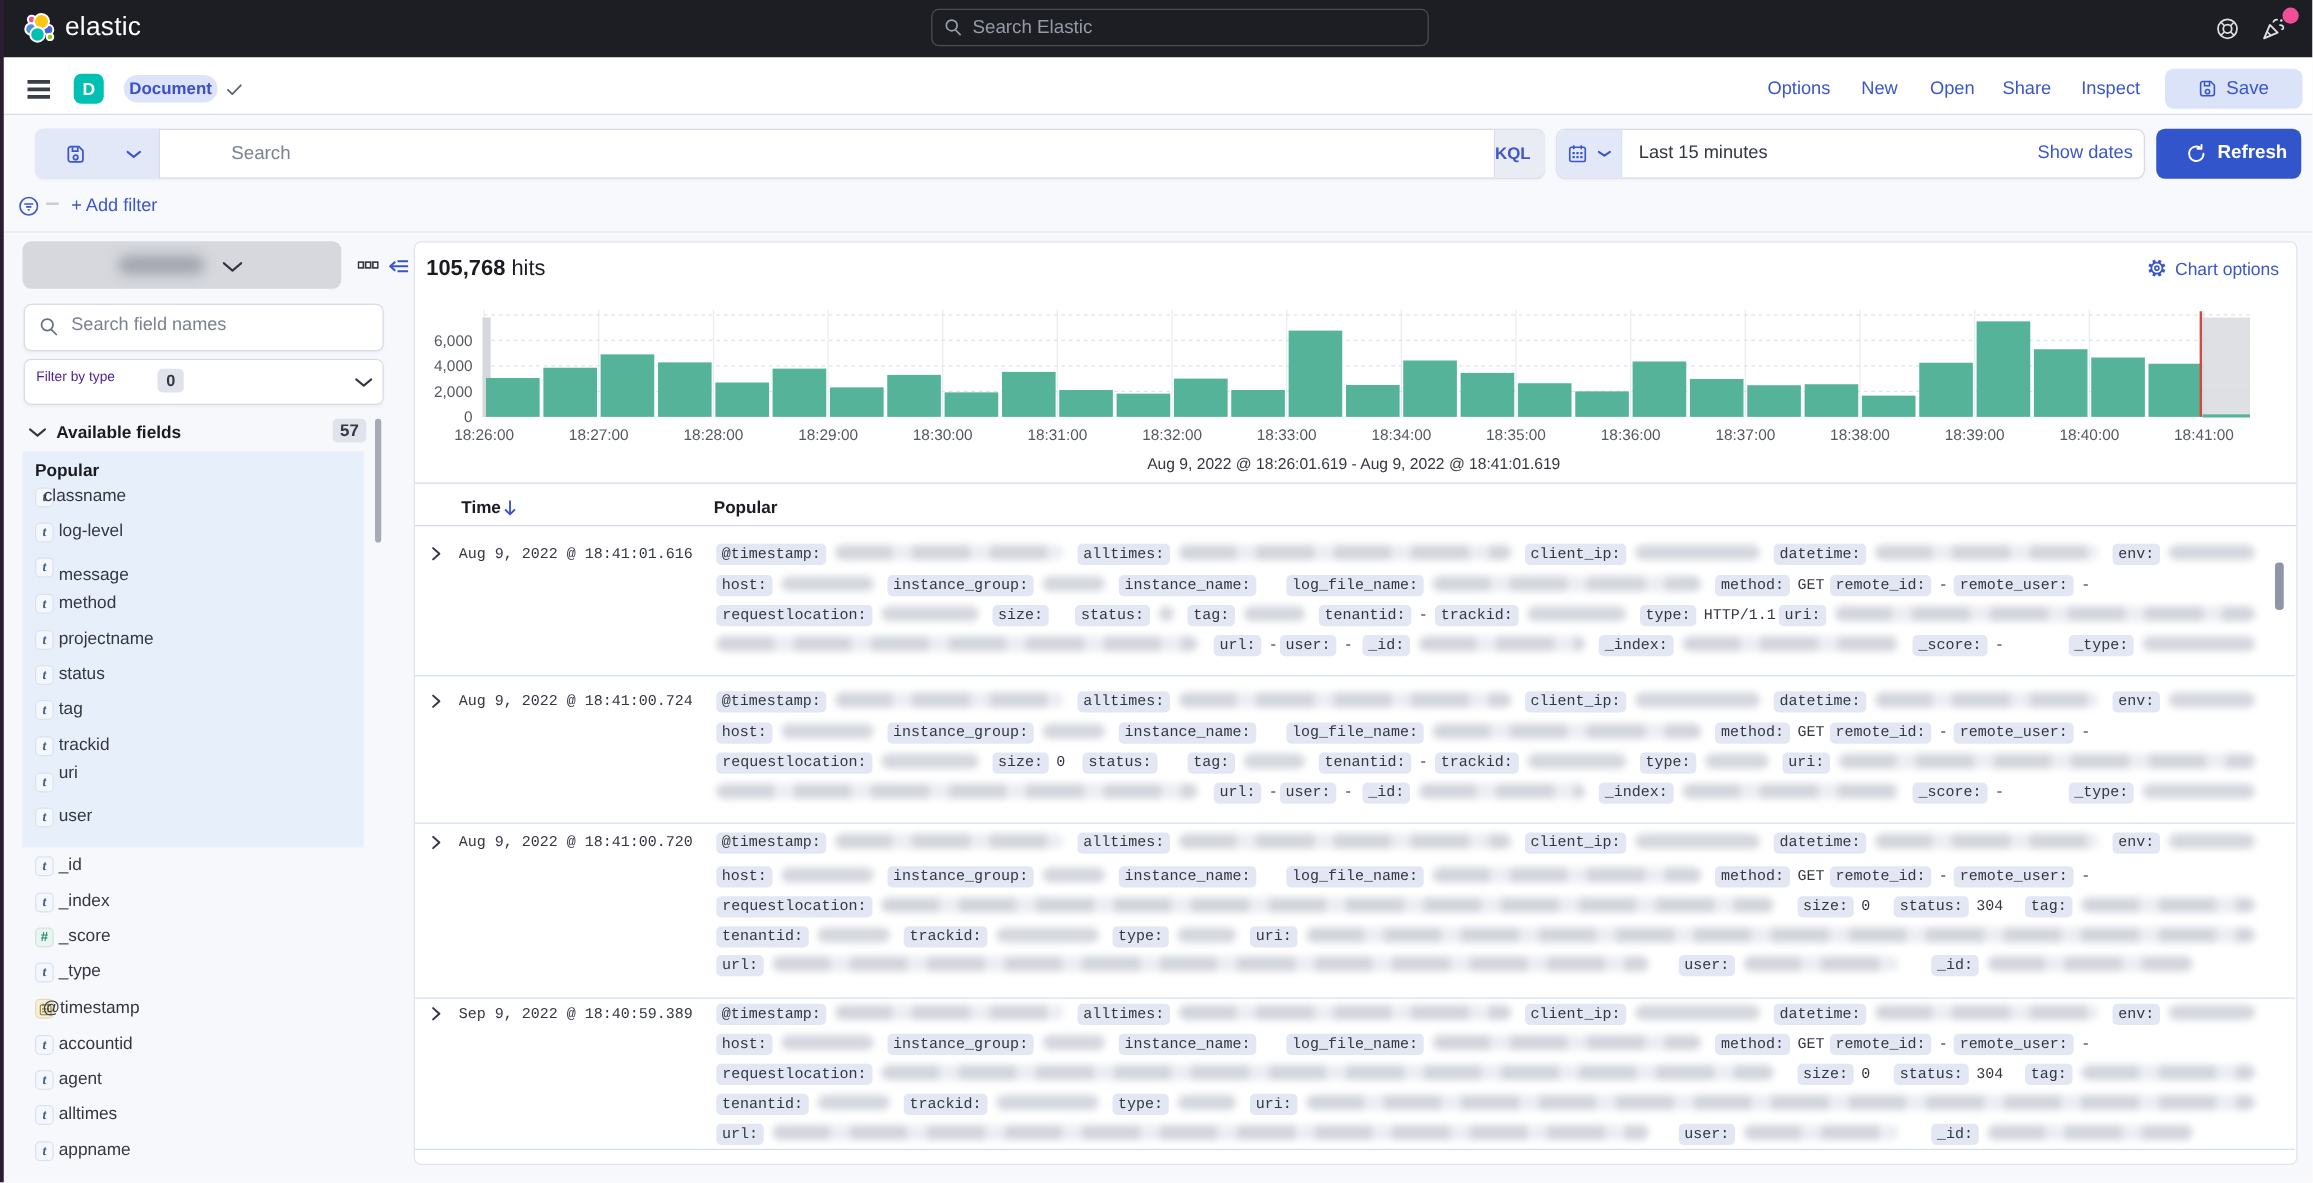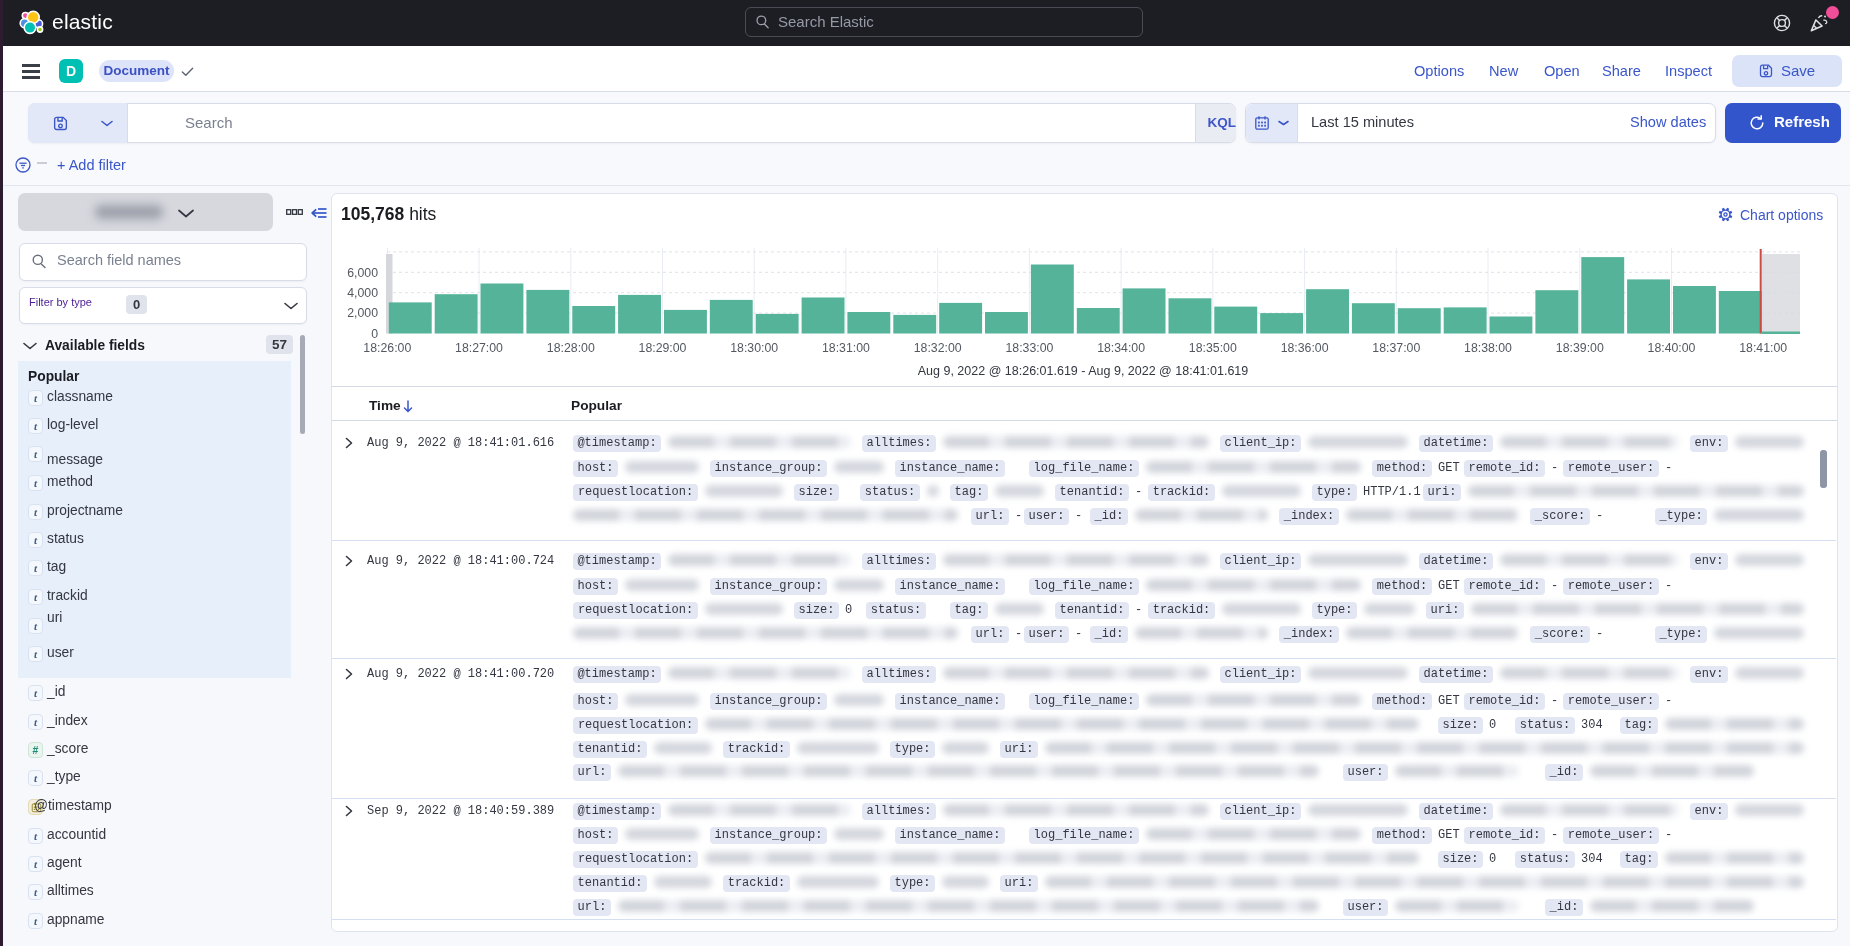--- a/index.html
+++ b/index.html
@@ -89,21 +89,21 @@
 <div class="abs" style="left:28px;top:103px;width:100px;height:40px;background:#e3e8f8;border-right:1px solid #d8dce9;border-radius:7px 0 0 7px"></div>
 <svg class="abs" style="left:52px;top:115px" width="17" height="17" viewBox="0 0 16 16">
     <path d="M2.5 4 a1.8 1.8 0 0 1 1.8-1.8 h6.2 l3 3 v6.6 a1.8 1.8 0 0 1 -1.8 1.8 h-7.4 a1.8 1.8 0 0 1 -1.8 -1.8 Z" fill="none" stroke="#3a56c9" stroke-width="1.3"></path>
     <path d="M5.6 2.6 v3 h4 v-3" fill="none" stroke="#3a56c9" stroke-width="1.3"></path>
     <circle cx="8" cy="10.3" r="1.7" fill="none" stroke="#3a56c9" stroke-width="1.3"></circle>
   </svg>
 <svg class="abs" style="left:101px;top:120px" width="12" height="7" viewBox="0 0 12 7">
     <path d="M1 1.5 L6.0 5.5 L11 1.5" fill="none" stroke="#3a56c9" stroke-width="1.6" stroke-linecap="round" stroke-linejoin="round"></path>
   </svg>
 <span class="ph" style="left:185px;top:114px;font-size:15px">Search</span>
-<div class="abs" style="left:1195px;top:104px;width:41px;height:38px;background:#e9ecf3;border-left:1px solid #d8dce9;border-radius:0 7px 7px 0;text-align:right;line-height:38px;font-size:13.5px;font-weight:600;color:#3f56c9">KQL</div>
+<div class="abs" style="left:1195px;top:104px;width:41px;height:38px;background:#e9ecf3;border-left:1px solid #d8dce9;border-radius:0 7px 7px 0;text-align:left;line-height:38px;font-size:13.5px;font-weight:600;color:#3f56c9">KQL</div>
 <div class="abs" style="left:1245px;top:103px;width:471px;height:40px;background:#fff;border:1px solid #d8dce9;border-radius:7px;box-shadow:0 1px 2px rgba(100,110,130,0.08)"></div>
 <div class="abs" style="left:1246px;top:104px;width:52px;height:38px;background:#e3e8f8;border-right:1px solid #d8dce9;border-radius:7px 0 0 7px"></div>
 <svg class="abs" style="left:1254px;top:115px" width="16" height="16" viewBox="0 0 16 16">
     <rect x="1.8" y="2.8" width="12.4" height="11.4" rx="1.5" fill="none" stroke="#3a56c9" stroke-width="1.3"></rect>
     <line x1="5" y1="1.2" x2="5" y2="4.4" stroke="#3a56c9" stroke-width="1.3"></line>
     <line x1="11" y1="1.2" x2="11" y2="4.4" stroke="#3a56c9" stroke-width="1.3"></line>
     <g fill="#3a56c9">
       <rect x="4" y="6.6" width="1.8" height="1.8"></rect>
       <rect x="7.1" y="6.6" width="1.8" height="1.8"></rect>
       <rect x="10.2" y="6.6" width="1.8" height="1.8"></rect>
@@ -163,21 +163,21 @@
 <svg class="abs" style="left:23px;top:342px" width="14" height="8" viewBox="0 0 14 8">
     <path d="M1 1.5 L7.0 6.5 L13 1.5" fill="none" stroke="#343741" stroke-width="1.6" stroke-linecap="round" stroke-linejoin="round"></path>
   </svg>
 <span class="abs" style="left:45px;top:338px;font-size:13.8px;font-weight:bold;color:#1a1c21">Available fields</span>
 <span class="cntbdg" style="left:266px;top:335px;font-size:13.5px;padding:2px 6px">57</span>
 <div class="abs" style="left:18px;top:361px;width:273px;height:317px;background:#e7effb"></div>
 <span class="abs" style="left:28px;top:369px;font-size:13.8px;font-weight:bold;color:#1a1c21">Popular</span>
 <span class="tok" style="left:28px;top:390px">
     <span class="tk-t">t</span>
   </span>
-<span class="fname" style="left:47px;top:389px">classname</span>
+<span class="fname" style="left:35px;top:389px">classname</span>
 <span class="tok" style="left:28px;top:418px">
     <span class="tk-t">t</span>
   </span>
 <span class="fname" style="left:47px;top:417px">log-level</span>
 <span class="tok" style="left:28px;top:446px">
     <span class="tk-t">t</span>
   </span>
 <span class="fname" style="left:47px;top:452px">message</span>
 <span class="tok" style="left:28px;top:475px">
     <span class="tk-t">t</span>

